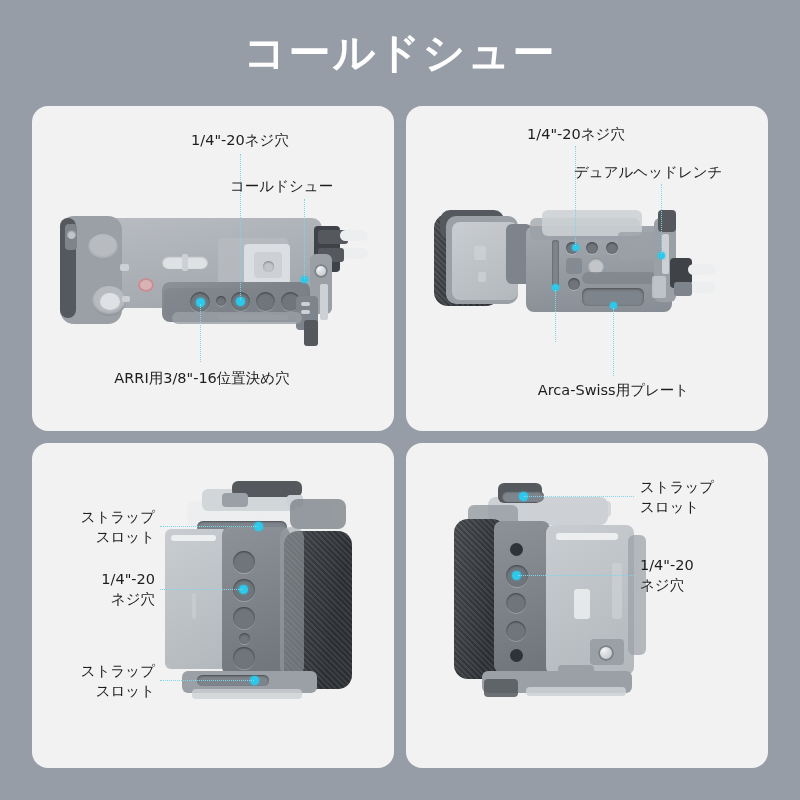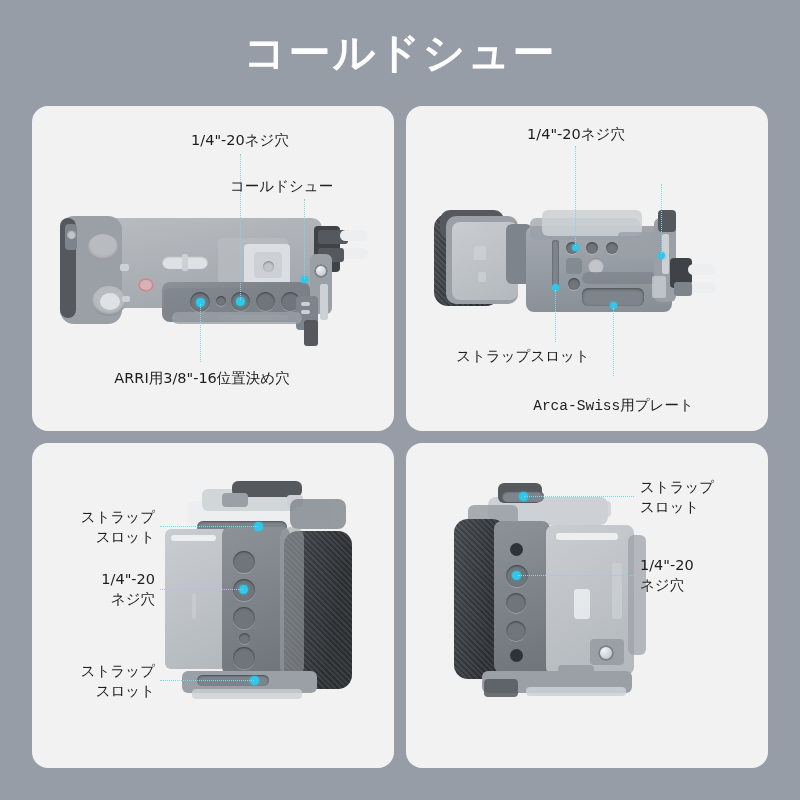--- a/index.html
+++ b/index.html
@@ -226,22 +226,22 @@
       <div class="dot sm" style="left:252px;top:146px;"></div>
       <div class="dot sm" style="left:146px;top:178px;"></div>
       <div class="dot sm" style="left:204px;top:196px;"></div>
 
       <div class="lead-v" style="left:169px;top:40px;height:100px;"></div>
       <div class="lead-v" style="left:255px;top:78px;height:70px;"></div>
       <div class="lead-v" style="left:149px;top:184px;height:52px;"></div>
       <div class="lead-v" style="left:207px;top:202px;height:68px;"></div>
 
       <div class="lbl c" style="left:90px;top:18px;width:160px;">1/4"-20ネジ穴</div>
-      <div class="lbl c" style="left:22px;top:240px;width:190px;">ストラップスロット</div>
-      <div class="lbl c" style="left:100px;top:290px;width:215px;font-family:Liberation Mono, monospace;">Arca-Swiss用プレート</div>
+      <div class="lbl l" style="left:168px;top:56px;width:190px;">デュアルヘッドレンチ</div>
+      <div class="lbl c" style="left:100px;top:274px;width:215px;">Arca-Swiss用プレート</div>
     </div>
 
     <div class="panel">
       <div class="art">
 
         <div class="sh g-pale2 r8" style="left:155px;top:58px;width:145px;height:26px;"></div>
         <div class="sh g-lite2 r6" style="left:170px;top:46px;width:95px;height:22px;opacity:.85;"></div>
         <div class="sh g-dark2 r6" style="left:200px;top:38px;width:70px;height:16px;"></div>
         <div class="sh g-mid2 r4" style="left:190px;top:50px;width:26px;height:14px;"></div>
         <div class="sh g-lite2 r3" style="left:255px;top:52px;width:16px;height:12px;"></div>

